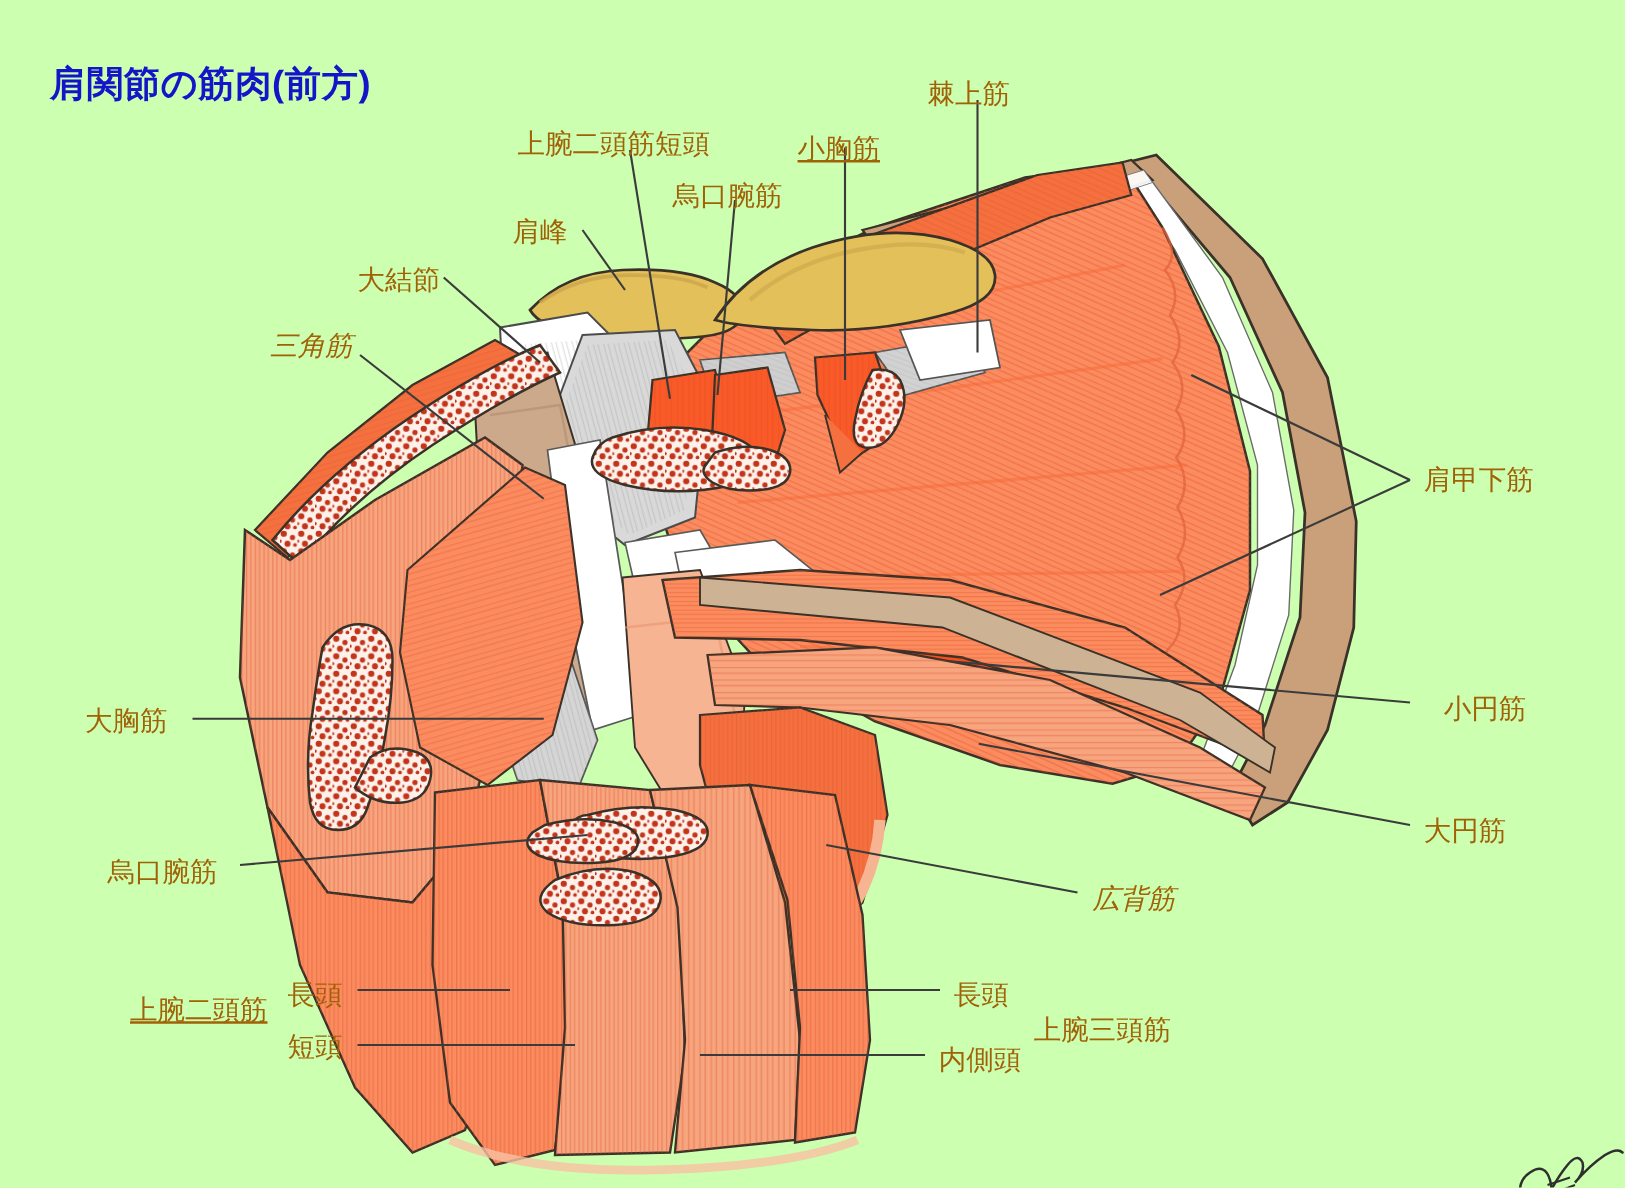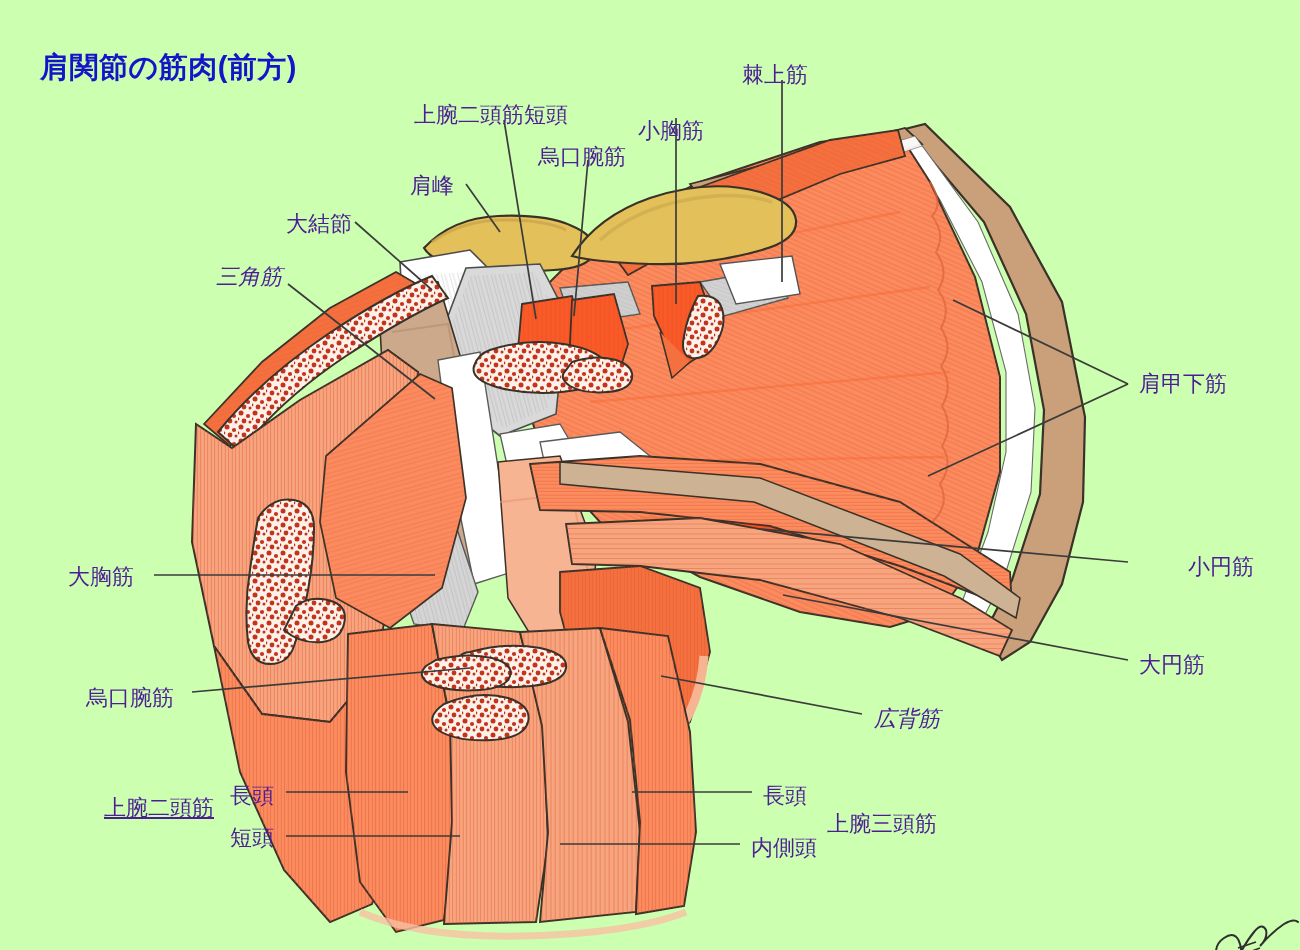--- a/index.html
+++ b/index.html
@@ -11,21 +11,21 @@
     position:relative;
   }
   #stage{position:relative;width:1040px;height:950px;margin-top:32px;}
   #art{position:absolute;left:0;top:0;width:1300px;height:950px;}
   #title{
     position:absolute;left:40px;top:16px;
     font-size:29px;font-weight:bold;color:#1414c8;
     letter-spacing:.5px;white-space:nowrap;
   }
   .lbl{
-    position:absolute;font-size:22px;color:#4c1d95;
+    position:absolute;font-size:22px;color:#a16207;
     white-space:nowrap;line-height:1;
   }
 </style>
 </head>
 <body>
 
 <div id="stage">
 
   <svg id="art" viewBox="0 0 1300 950">
     <defs>
@@ -274,24 +274,24 @@
     </g>
   </svg>
 
   <div id="title">肩関節の筋肉(前方)</div>
 
   <div class="lbl" style="left:216px;top:234px;font-style:italic;">三角筋</div>
   <div class="lbl" style="left:286px;top:181px;">大結節</div>
   <div class="lbl" style="left:410px;top:143px;">肩峰</div>
   <div class="lbl" style="left:414px;top:72px;">上腕二頭筋短頭</div>
   <div class="lbl" style="left:538px;top:114px;">烏口腕筋</div>
-  <div class="lbl" style="left:638px;top:88px;">小胸筋</div>
+  <div class="lbl" style="left:638px;top:76px;text-decoration:underline;">小胸筋</div>
   <div class="lbl" style="left:742px;top:32px;">棘上筋</div>
   <div class="lbl" style="left:1139px;top:341px;">肩甲下筋</div>
-  <div class="lbl" style="left:1188px;top:524px;">小円筋</div>
+  <div class="lbl" style="left:1155px;top:524px;">小円筋</div>
   <div class="lbl" style="left:1139px;top:622px;">大円筋</div>
   <div class="lbl" style="left:874px;top:676px;font-style:italic;">広背筋</div>
   <div class="lbl" style="left:68px;top:534px;">大胸筋</div>
   <div class="lbl" style="left:86px;top:655px;">烏口腕筋</div>
   <div class="lbl" style="left:104px;top:765px;text-decoration:underline;">上腕二頭筋</div>
   <div class="lbl" style="left:230px;top:753px;">長頭</div>
   <div class="lbl" style="left:230px;top:797px;font-family:Liberation Mono, monospace;">短頭</div>
   <div class="lbl" style="left:763px;top:753px;">長頭</div>
   <div class="lbl" style="left:751px;top:805px;">内側頭</div>
   <div class="lbl" style="left:827px;top:781px;">上腕三頭筋</div>

